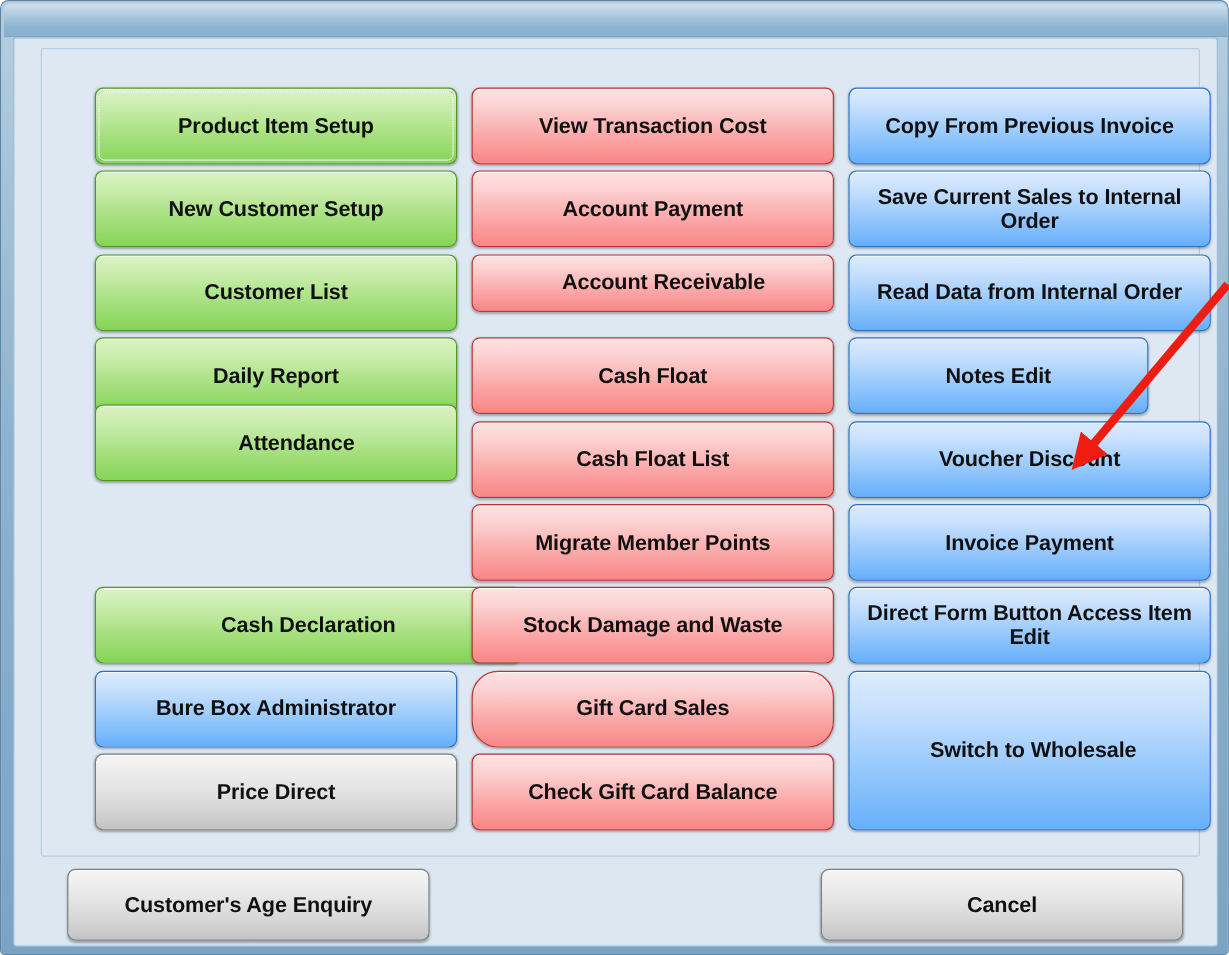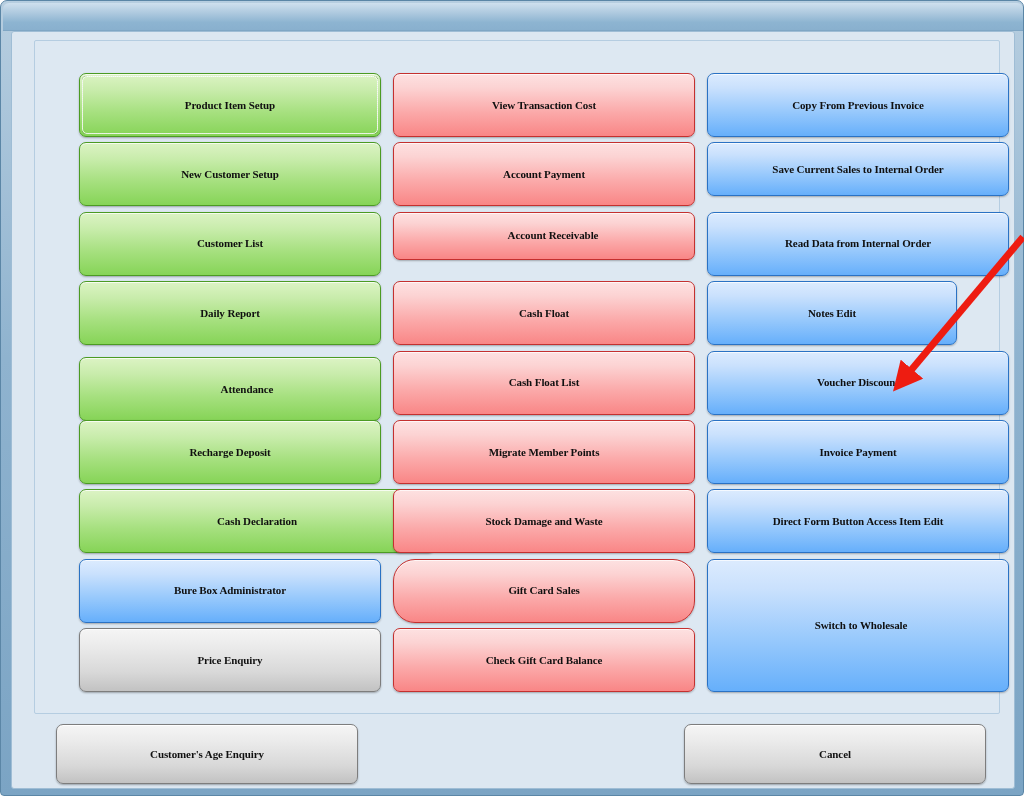--- a/index.html
+++ b/index.html
@@ -51,30 +51,29 @@
     border-radius: 2px;
   }
 
   
   .pos-btn {
     position: absolute;
     display: flex;
     align-items: center;
     justify-content: center;
     text-align: center;
-    font-size: 11px;
+    font-size: 18px;
     font-weight: bold;
     color: #101010;
     letter-spacing: -0.1px;
     border-radius: 7px;
     cursor: pointer;
     user-select: none;
     padding: 0 6px;
     line-height: 1.15;
-    font-family: Liberation Serif, serif;
   }
 
   
   .btn-green {
     background: linear-gradient(180deg,#dcf3c4 0%, #c8ecab 26%, #a6e07f 62%, #86d457 100%);
     border: 1px solid #4b9b23;
     box-shadow: inset 0 1px 0 rgba(255,255,255,.75),
                 0 1px 2px rgba(0,0,0,.30);
   }
   
@@ -139,34 +138,31 @@
         </div>
         <div class="pos-btn btn-green" style="left: 44px; top: 101.4px; width: 302px; height: 64px;">
           <span>New Customer Setup</span>
         </div>
         <div class="pos-btn btn-green" style="left: 44px; top: 170.8px; width: 302px; height: 64px;">
           <span>Customer List</span>
         </div>
         <div class="pos-btn btn-green" style="left: 44px; top: 240.2px; width: 302px; height: 64px;">
           <span>Daily Report</span>
         </div>
-        <div class="pos-btn btn-green" style="left: 44px; top: 316px; width: 302px; height: 64px; padding-left: 40px;">
+        <div class="pos-btn btn-green" style="left: 44px; top: 296px; width: 302px; height: 64px; padding-left: 40px;">
           <span>Attendance</span>
-        </div>
-        <div class="pos-btn btn-green" style="left: 44px; top: 379px; width: 302px; height: 64px;">
-          <span>Recharge Deposit</span>
         </div>
         <div class="pos-btn btn-green" style="left: 44px; top: 448.4px; width: 356px; height: 64px;">
           <span>Cash Declaration</span>
         </div>
         <div class="pos-btn btn-blue" style="left: 44px; top: 517.8px; width: 302px; height: 64px;">
           <span>Bure Box Administrator</span>
         </div>
         <div class="pos-btn btn-grey" style="left: 44px; top: 587.2px; width: 302px; height: 64px;">
-          <span>Price Enquiry</span>
+          <span>Price Direct</span>
         </div>
         <div class="pos-btn btn-red" style="left: 358px; top: 32px; width: 302px; height: 64px;">
           <span>View Transaction Cost</span>
         </div>
         <div class="pos-btn btn-red" style="left: 358px; top: 101.4px; width: 302px; height: 64px;">
           <span>Account Payment</span>
         </div>
         <div class="pos-btn btn-red" style="left: 358px; top: 170.8px; width: 302px; height: 48px; padding-left: 24px;">
           <span>Account Receivable</span>
         </div>
@@ -184,21 +180,21 @@
         </div>
         <div class="pos-btn btn-red" style="left: 358px; top: 517.8px; width: 302px; height: 64px; border-radius: 22px;">
           <span>Gift Card Sales</span>
         </div>
         <div class="pos-btn btn-red" style="left: 358px; top: 587.2px; width: 302px; height: 64px;">
           <span>Check Gift Card Balance</span>
         </div>
         <div class="pos-btn btn-blue" style="left: 672px; top: 32px; width: 302px; height: 64px;">
           <span>Copy From Previous Invoice</span>
         </div>
-        <div class="pos-btn btn-blue" style="left: 672px; top: 101.4px; width: 302px; height: 54px;">
+        <div class="pos-btn btn-blue" style="left: 672px; top: 101.4px; width: 302px; height: 64px;">
           <span>Save Current Sales to Internal Order</span>
         </div>
         <div class="pos-btn btn-blue" style="left: 672px; top: 170.8px; width: 302px; height: 64px;">
           <span>Read Data from Internal Order</span>
         </div>
         <div class="pos-btn btn-blue" style="left: 672px; top: 240.2px; width: 250px; height: 64px;">
           <span>Notes Edit</span>
         </div>
         <div class="pos-btn btn-blue" style="left: 672px; top: 309.6px; width: 302px; height: 64px;">
           <span>Voucher Discount</span>

